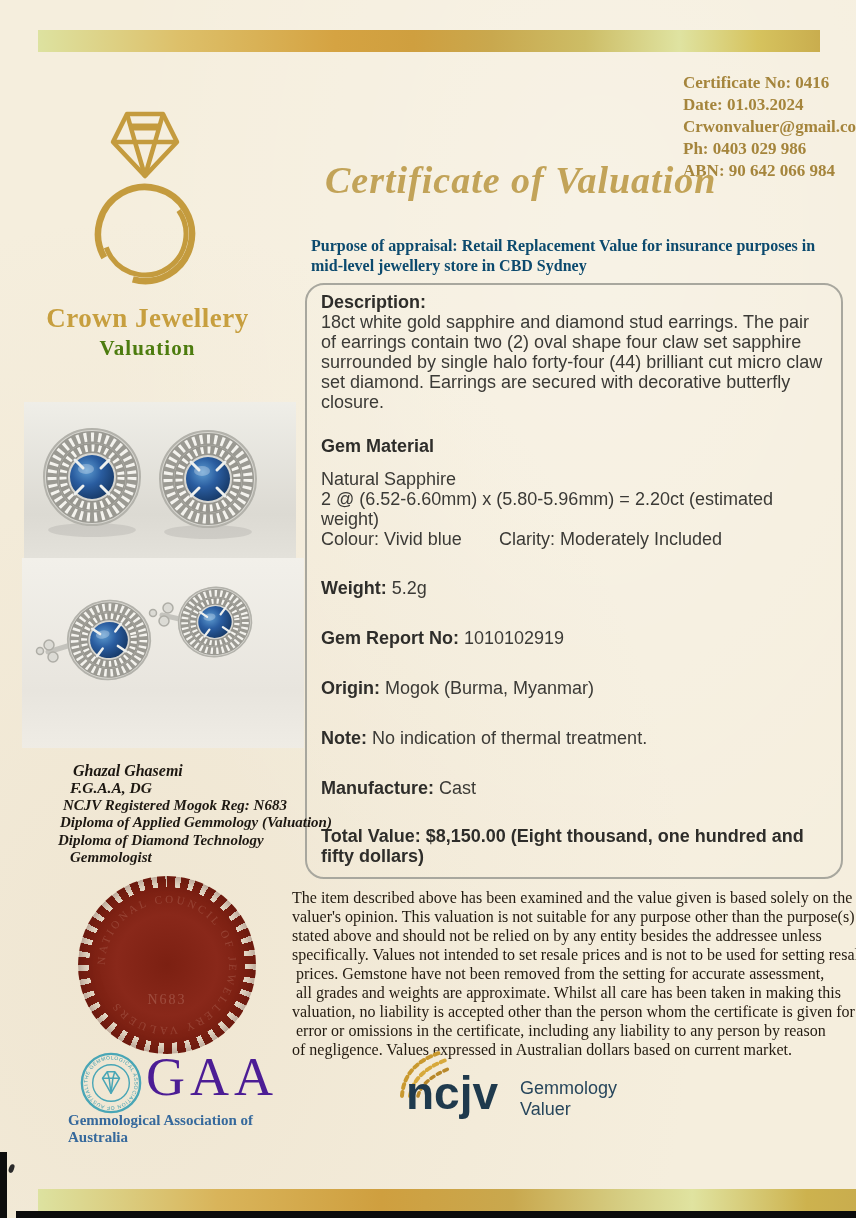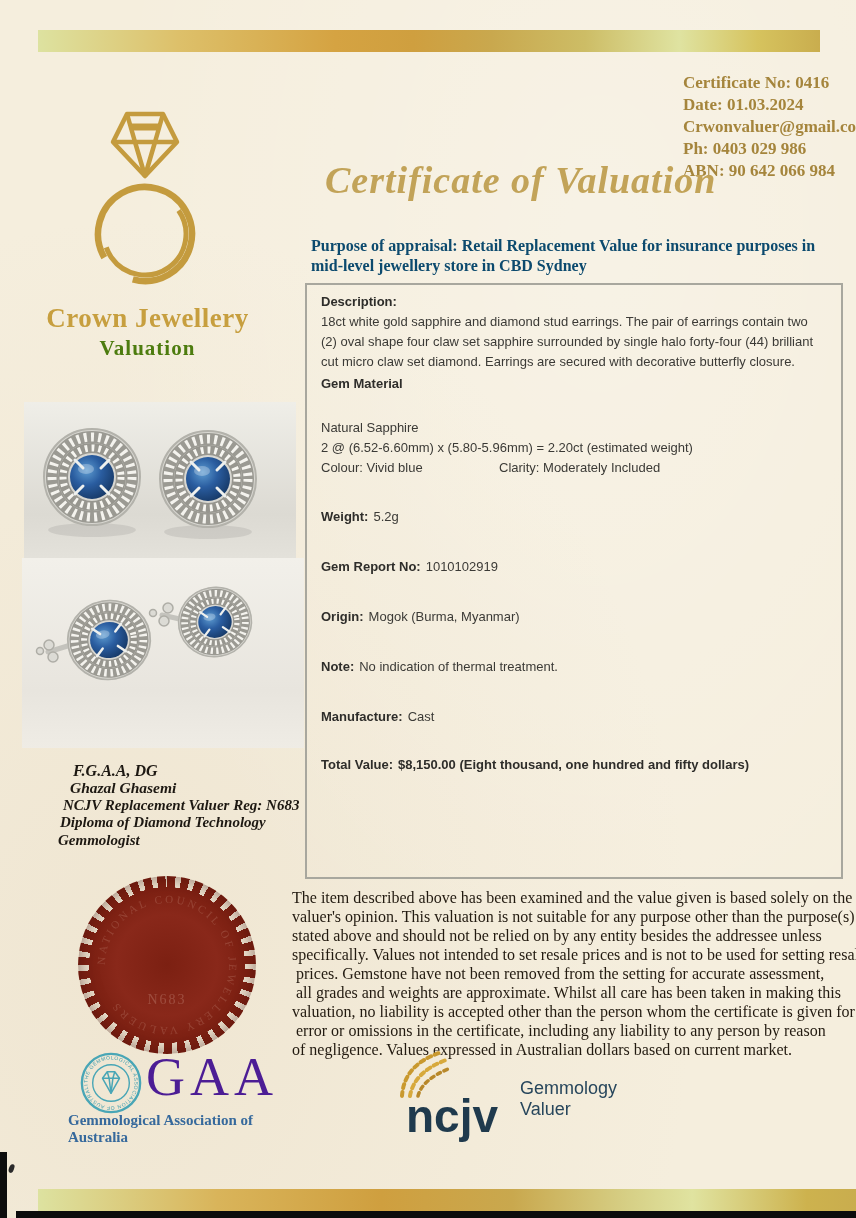--- a/index.html
+++ b/index.html
@@ -34,26 +34,26 @@
   .brand-name{position:absolute;left:30px;top:303px;width:235px;text-align:center;
     font-size:27px;font-weight:700;color:#c79f3f;letter-spacing:0.5px;}
   .brand-sub{position:absolute;left:30px;top:336px;width:235px;text-align:center;
     font-size:21px;font-weight:600;color:#4d7c0f;letter-spacing:1px;}
 
   .purpose{position:absolute;left:311px;top:236px;width:532px;
     font-size:16px;line-height:20px;font-weight:700;color:#0c4a6e;}
 
   
   .details-box{position:absolute;left:305px;top:283px;width:508px;height:573px;
-    border:2px solid #a8a79e;border-radius:0;padding:7px 12px 12px 14px;
-    font-family:"Liberation Sans", sans-serif;font-size:13px;line-height:20px;color:#3b3a36;}
+    border:2px solid #a8a79e;border-radius:19px;padding:7px 12px 12px 14px;
+    font-family:"Liberation Sans", sans-serif;font-size:18px;line-height:20px;color:#3b3a36;}
   .details-box .b{font-weight:700;color:#2e2d2a;margin-right:5px;}
   .desc-text{width:505px;}
-  .gm-head{margin-top:2px;font-weight:700;color:#2e2d2a;}
-  .gem-block{margin-top:24px;}
+  .gm-head{margin-top:24px;font-weight:700;color:#2e2d2a;}
+  .gem-block{margin-top:13px;}
   .pair .c1{display:inline-block;}
   .pair.sapphire .c1{width:178px;}
   .pair.diamond .c1{width:156px;}
   .spaced{margin-top:30px;}
   .spaced.first{margin-top:29px;}
   .total-row{margin-top:28px;font-weight:700;color:#2e2d2a;}
   .total-row span{margin-right:5px;}
 
   
   .photo{position:absolute;}
@@ -88,21 +88,21 @@
   .gaa-emblem{position:absolute;left:80px;top:1052px;}
   .gaa-acronym{position:absolute;left:146px;top:1050px;font-size:54px;line-height:54px;
     color:#4c1d95;letter-spacing:5px;font-family:"Liberation Serif",serif;}
   .gaa-caption{position:absolute;left:68px;top:1112px;width:220px;
     font-size:15px;color:#36699c;font-weight:bold;}
 
   
   .ncjv-swoosh{position:absolute;left:396px;top:1046px;}
   .ncjv-wordmark{position:absolute;left:406px;top:1070px;
     font-family:"Liberation Sans",sans-serif;font-weight:700;font-size:46px;line-height:46px;
-    color:#1f3a4d;letter-spacing:0px;margin-top:23px;}
+    color:#1f3a4d;letter-spacing:0px;}
   .ncjv-tagline{position:absolute;left:520px;top:1078px;
     font-family:"Liberation Sans",sans-serif;font-size:18px;line-height:21px;color:#27465c;}
 </style>
 </head>
 <body>
 
 <div class="paper-tint"></div>
 
 <div class="gold-bar top"></div>
 
@@ -218,23 +218,24 @@
       <circle cx="146" cy="50" r="5"></circle>
         <circle cx="142" cy="63" r="5"></circle>
         <circle cx="131" cy="55" r="3.5"></circle>
     </g>
     <use href="#stud-front" transform="translate(87,82) rotate(-10) scale(0.86,0.82)"></use>
     <use href="#stud-front" transform="translate(193,64) rotate(-10) scale(0.76,0.72)"></use>
   </svg>
 </div>
 
 <div class="valuer">
+  <div>Ghazal Ghasemi</div>
   <div>F.G.A.A, DG</div>
-  <div>Ghazal Ghasemi</div>
-  <div>NCJV Replacement Valuer Reg: N683</div>
+  <div>NCJV Registered Mogok Reg: N683</div>
+  <div>Diploma of Applied Gemmology (Valuation)</div>
   <div>Diploma of Diamond Technology</div>
   <div>Gemmologist</div>
 </div>
 
 <div class="seal">
   <svg viewBox="0 0 178 178">
     <defs>
       <path id="sealArc" d="M89,89 m-62,0 a62,62 0 1,1 124,0 a62,62 0 1,1 -124,0"></path>
     </defs>
     <text font-size="11" letter-spacing="3" fill="rgba(255,230,214,0.16)" font-family="Liberation Serif, serif">

